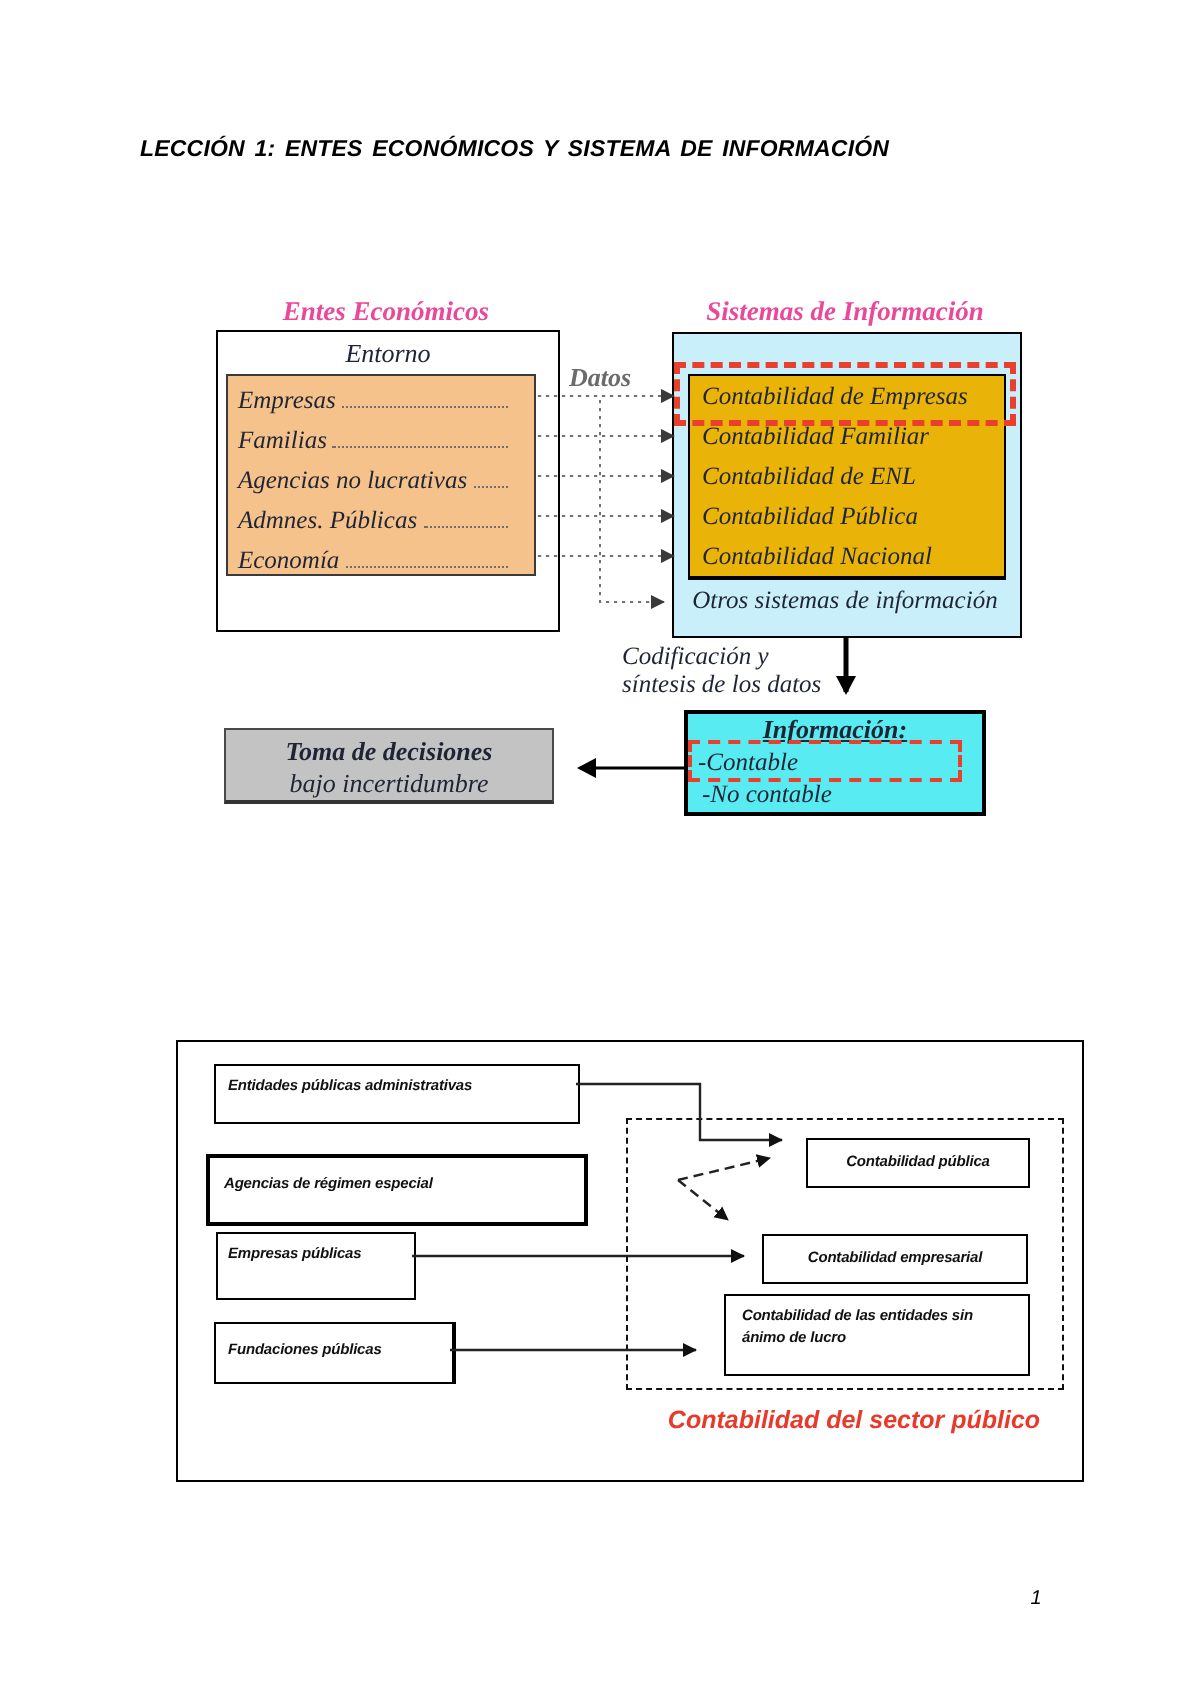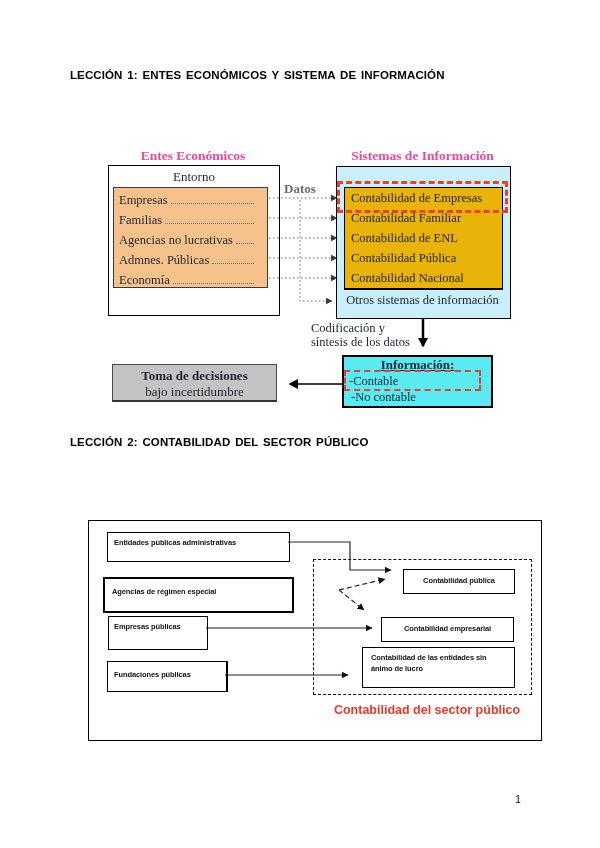--- a/index.html
+++ b/index.html
@@ -1,17 +1,17 @@
 <!DOCTYPE html>
 <html><head>
 <meta charset="utf-8">
 <style>
   html,body{margin:0;padding:0;background:#fff;}
   .page{position:relative;width:600px;height:848px;background:#fff;overflow:hidden;
-        font-family:"Liberation Serif",serif;color:#1e2433;}
+        font-family:"Liberation Serif",serif;color:#1e2433;font-style:italic;}
   .abs{position:absolute;}
   .hd{position:absolute;font-family:"Liberation Sans",sans-serif;font-weight:bold;
       font-size:11.5px;color:#000;letter-spacing:.1px;word-spacing:1.5px;white-space:nowrap;}
   .d1title{position:absolute;font-weight:bold;font-size:13.5px;text-align:center;color:#ec4899;white-space:nowrap;}
   .srow{height:20px;line-height:20px;font-size:12.5px;padding-left:6px;white-space:nowrap;}
   .orow{display:flex;height:20px;line-height:20px;font-size:12.5px;padding-left:5px;padding-right:12px;white-space:nowrap;}
   .leader{flex:1;border-bottom:1px dotted #6e6e6e;margin:0 1px 6px 3px;}
   .reddash{position:absolute;border:3px dashed #E8402C;background:transparent;}
   .d2box{position:absolute;border:1.2px solid #000;background:#fff;
          font-family:"Liberation Sans",sans-serif;font-weight:bold;font-size:7.5px;
@@ -78,21 +78,20 @@
     <div style="text-align:center;font-weight:bold;font-size:13px;text-decoration:underline;line-height:16px;">Información:</div>
     <div style="font-size:12.5px;line-height:16px;padding-left:5px;">-Contable</div>
     <div style="font-size:12.5px;line-height:16px;padding-left:7px;">-No contable</div>
   </div>
 
   <div class="abs" style="left:112px;top:364px;width:165px;height:38px;background:#C3C3C3;border:1px solid #4a4a4a;border-bottom:2px solid #333;box-sizing:border-box;padding-top:3px;">
     <div style="text-align:center;font-weight:bold;font-size:13px;line-height:16px;">Toma de decisiones</div>
     <div style="text-align:center;font-size:13px;line-height:15px;">bajo incertidumbre</div>
   </div>
 
-  <div class="hd" style="left:70px;top:436px;">LECCIÓN 2: CONTABILIDAD DEL SECTOR PÚBLICO</div>
 
   <div class="abs" style="left:88px;top:520px;width:452px;height:219px;border:1.5px solid #000;"></div>
 
   <div class="d2box" style="left:107px;top:532px;width:181px;height:28px;">
     <div style="padding:5px 0 0 6px;">Entidades públicas administrativas</div>
   </div>
   <div class="d2box" style="left:103px;top:577px;width:187px;height:32px;border-width:2px;">
     <div style="padding:8px 0 0 7px;">Agencias de régimen especial</div>
   </div>
   <div class="d2box" style="left:107px;top:661px;width:118px;height:29px;border-right-width:2.5px;">

